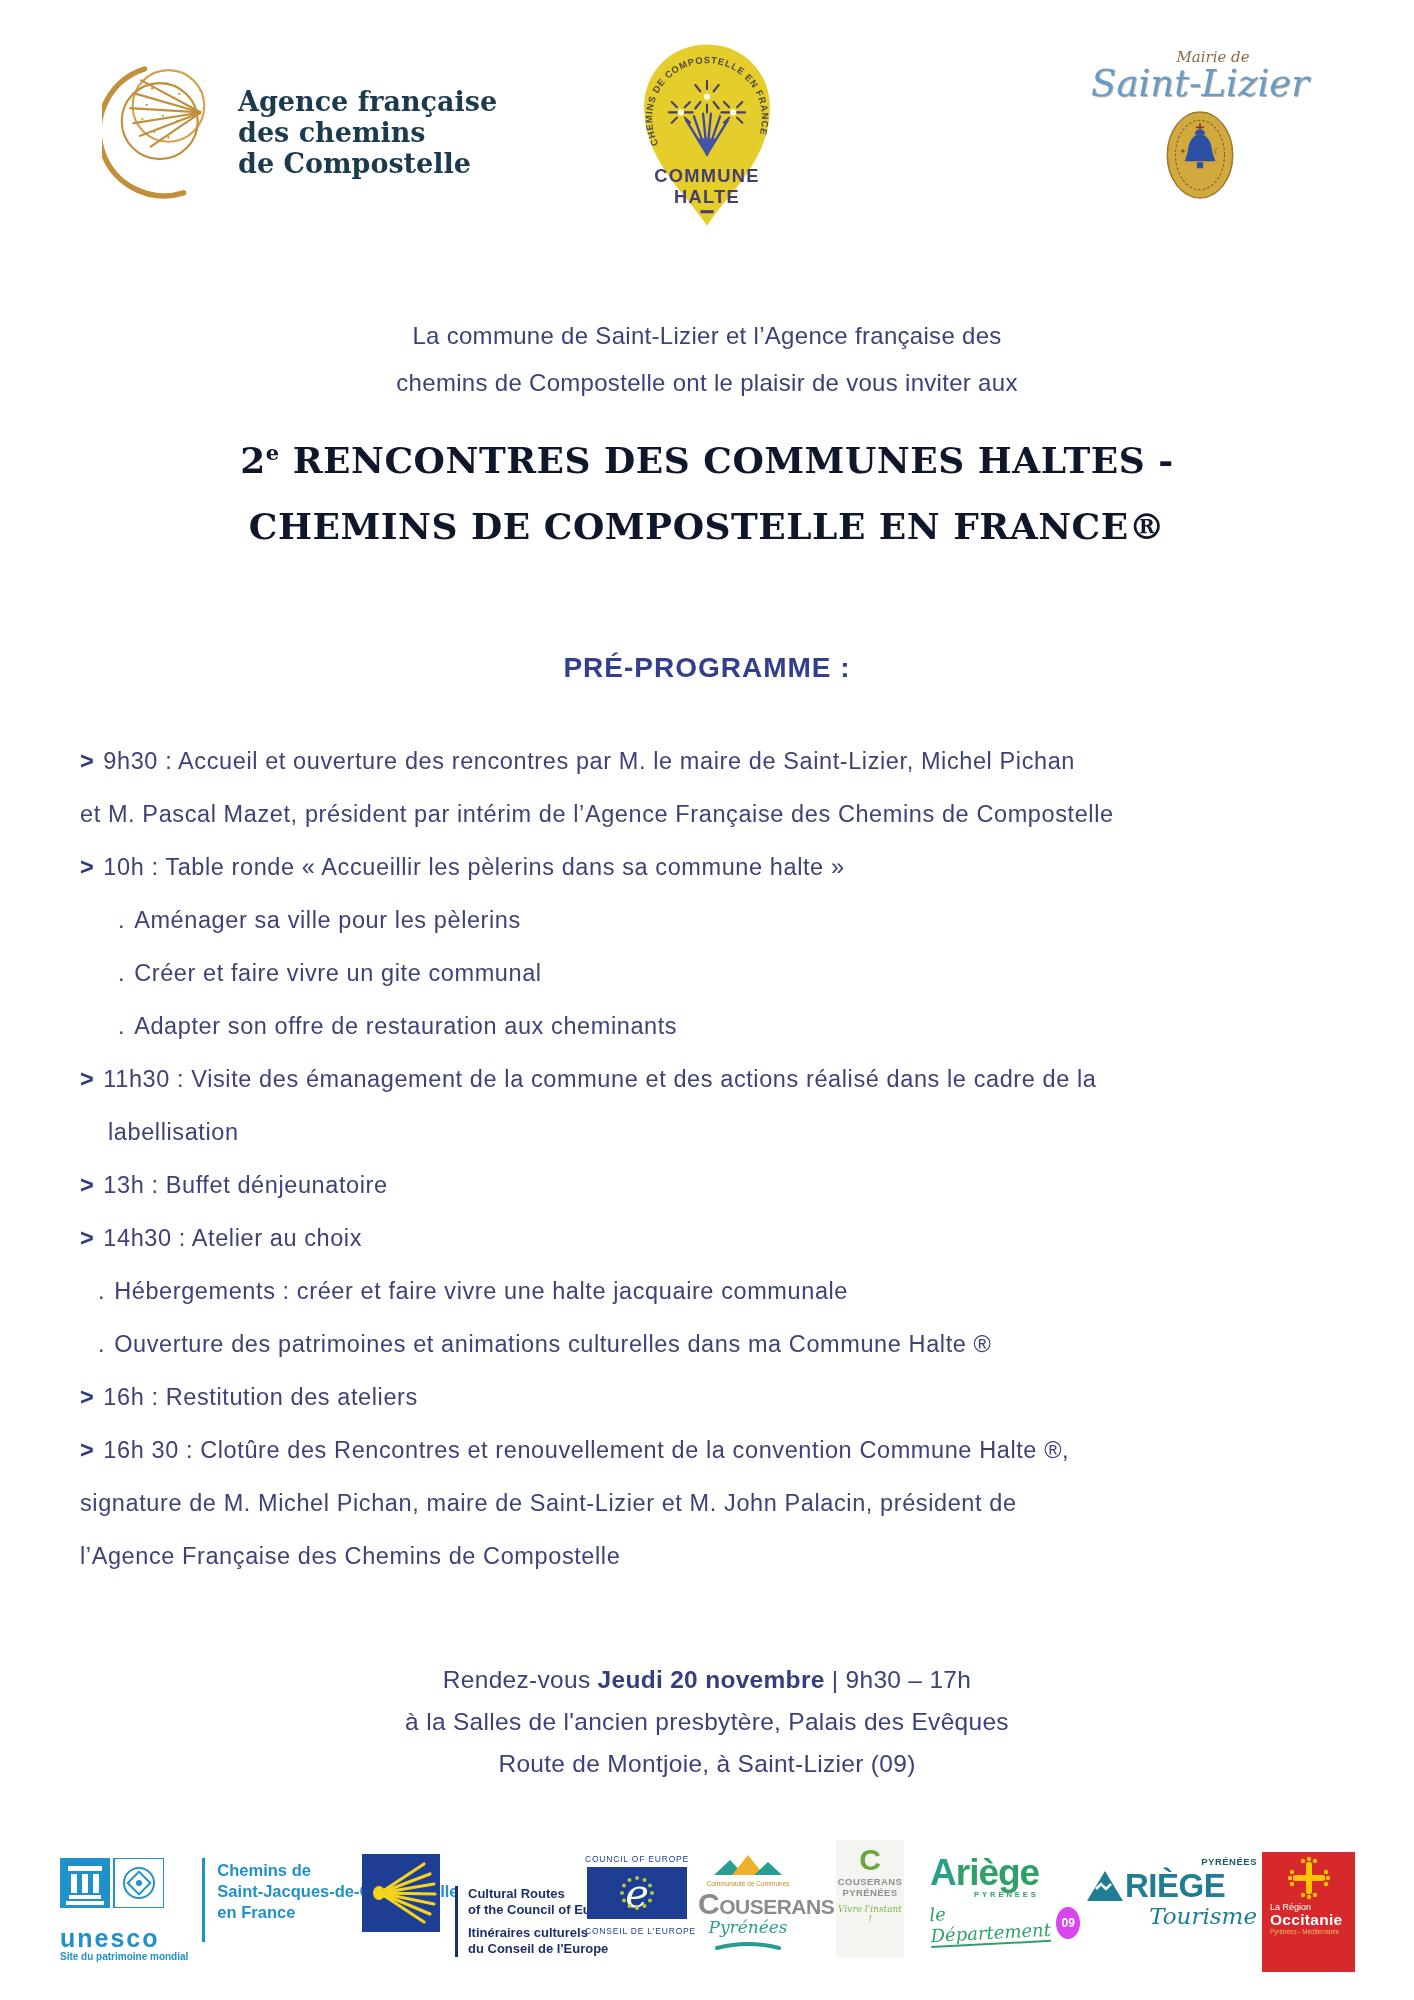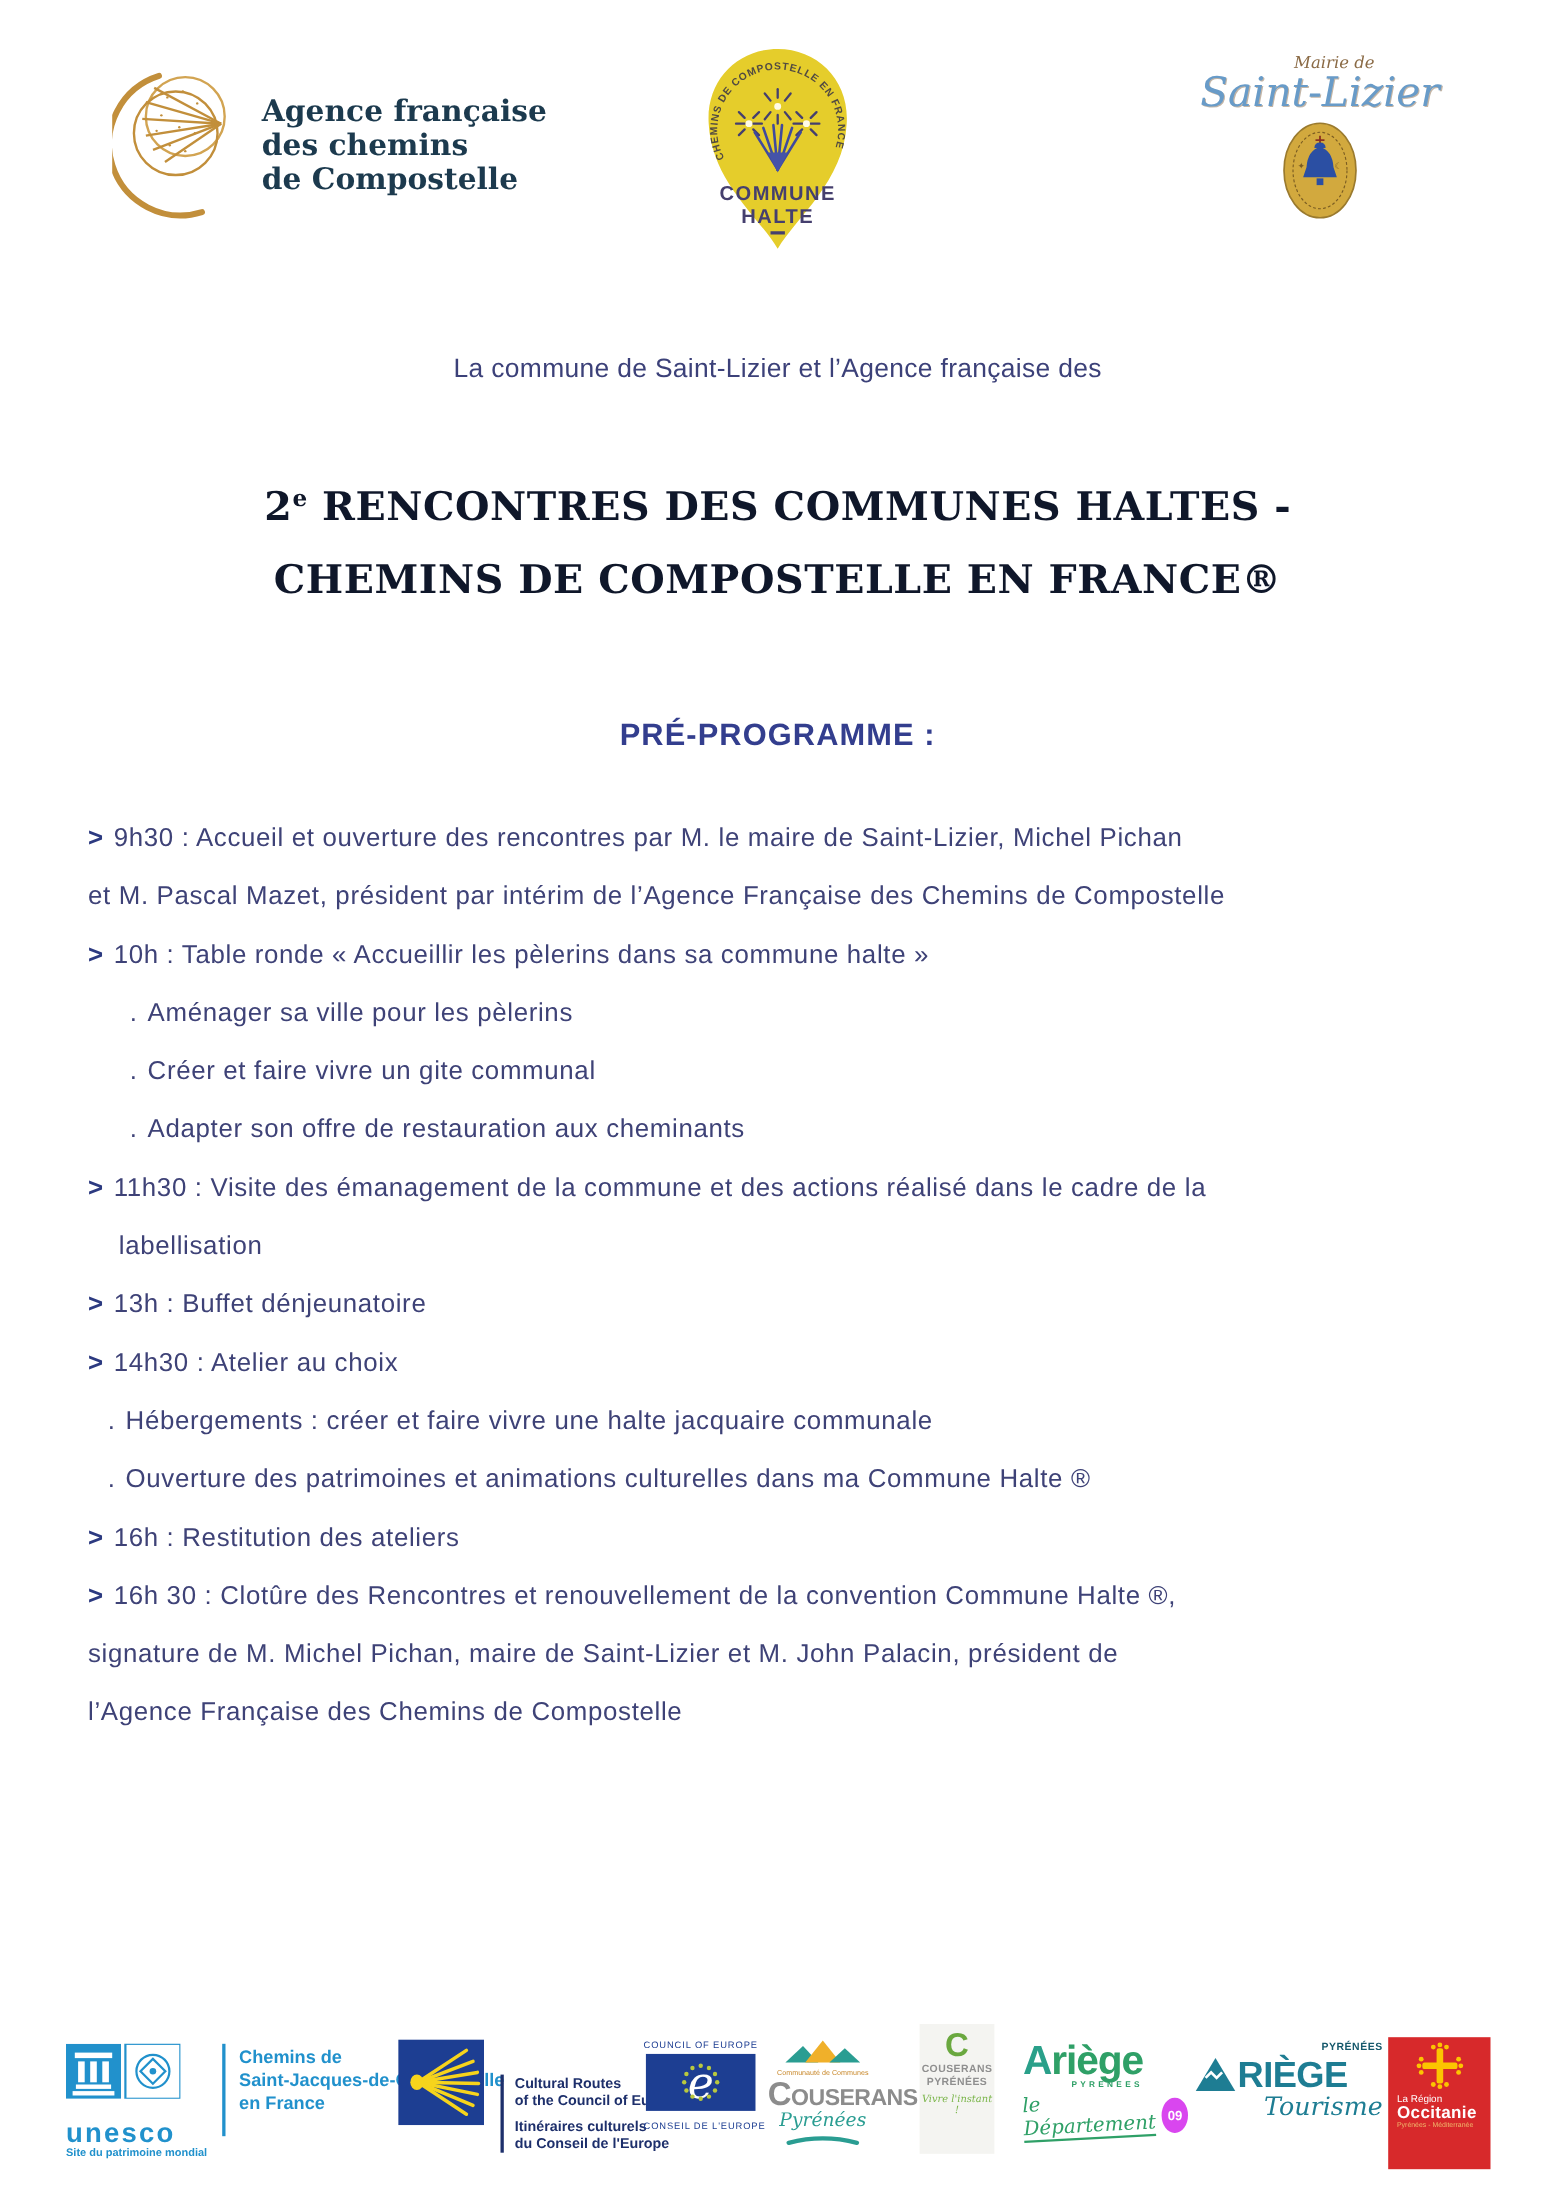--- a/index.html
+++ b/index.html
@@ -188,20 +188,21 @@
         <path d="M35,20 q5,0 5,5 l-10,0 q0,-5 5,-5 z" fill="#2b4fa3"></path>
         <rect x="32" y="52" width="6" height="6" fill="#2b4fa3"></rect>
         <text x="15" y="44" font-size="8" fill="#7a5c22">✦</text>
         <text x="48" y="44" font-size="8" fill="#7a5c22">☾</text>
       </svg>
     </div>
   </div>
 
   <div class="intro">
     <div>La commune de Saint-Lizier et l’Agence française des</div>
+    <div>chemins de Compostelle ont le plaisir de vous inviter aux</div>
   </div>
 
   <div class="title">
     <div><span>2</span><sup>e</sup><span> RENCONTRES DES COMMUNES HALTES -</span></div>
     <div>CHEMINS DE COMPOSTELLE EN FRANCE®</div>
   </div>
 
   <div class="subtitle">PRÉ-PROGRAMME :</div>
 
   <div class="program">
@@ -216,20 +217,25 @@
     <div class="pl item"><span class="mk">&gt;</span><span>13h  : Buffet dénjeunatoire</span></div>
     <div class="pl item"><span class="mk">&gt;</span><span>14h30  : Atelier au choix</span></div>
     <div class="pl sub sub2"><span class="mk">.</span><span>Hébergements : créer et faire vivre une halte jacquaire communale</span></div>
     <div class="pl sub sub2"><span class="mk">.</span><span>Ouverture des patrimoines et animations culturelles dans ma Commune Halte ®</span></div>
     <div class="pl item"><span class="mk">&gt;</span><span>16h : Restitution des ateliers</span></div>
     <div class="pl item"><span class="mk">&gt;</span><span>16h 30 : Clotûre des Rencontres et renouvellement de la convention Commune Halte ®,</span></div>
     <div class="pl cont"><span>signature de M. Michel Pichan, maire de Saint-Lizier et M. John Palacin, président de</span></div>
     <div class="pl cont"><span>l’Agence Française des Chemins de Compostelle</span></div>
   </div>
 
+  <div class="rdv">
+    <div><span>Rendez-vous </span><span class="bold">Jeudi 20 novembre</span><span> | 9h30 – 17h</span></div>
+    <div>à la Salles de l'ancien presbytère, Palais des Evêques</div>
+    <div>Route de Montjoie, à Saint-Lizier (09)</div>
+  </div>
 
   <div class="footer">
 
     <div class="flogo unesco">
       <div>
         <svg width="104" height="50" viewBox="0 0 104 50">
           <rect x="0" y="0" width="50" height="50" fill="#2191cc"></rect>
           <g fill="#ffffff">
             <rect x="8" y="8" width="34" height="5"></rect>
             <rect x="11" y="16" width="6" height="19"></rect>

